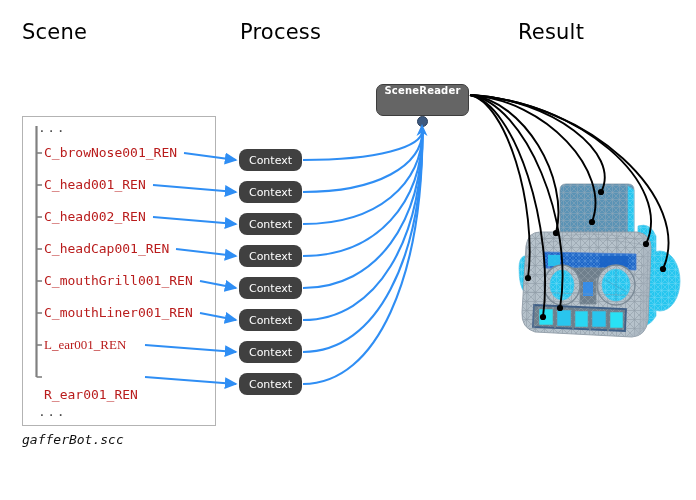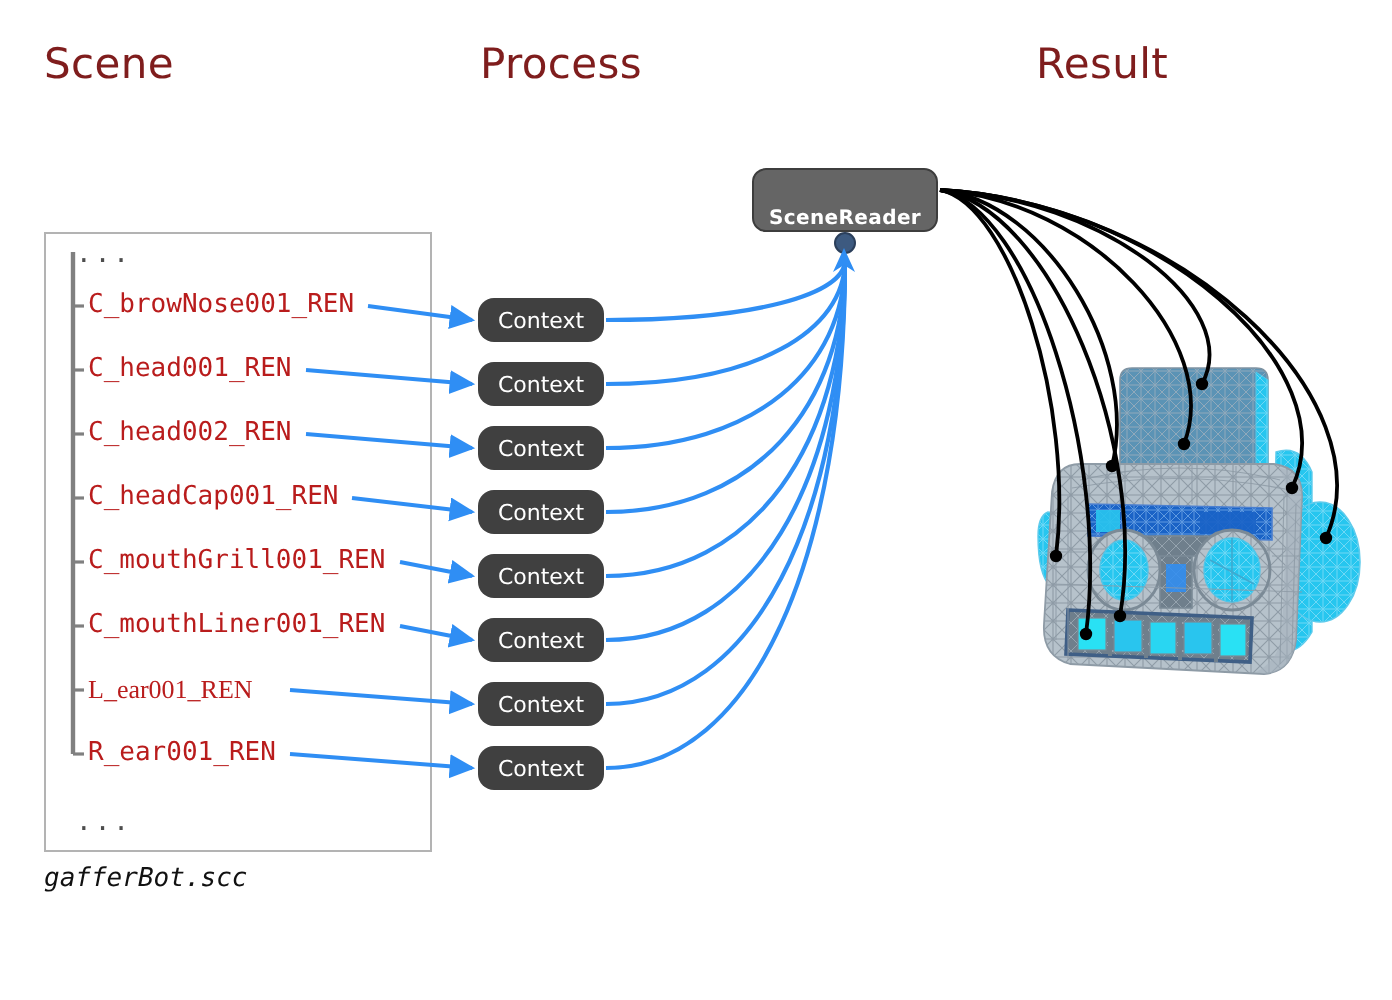--- a/index.html
+++ b/index.html
@@ -21,21 +21,21 @@
     width: 696px;
     height: 500px;
   }
 
   
   .col-title {
     position: absolute;
     font-family: "DejaVu Sans", sans-serif;
     font-size: 21px;
     font-weight: 400;
-    color: #7f1d1d;
+    color: #000000;
     white-space: nowrap;
     letter-spacing: 0.2px;
   }
   #title-scene   { left: 22px;  top: 20px; }
   #title-process { left: 240px; top: 20px; }
   #title-result  { left: 518px; top: 20px; }
 
   
   #scene-panel {
     position: absolute;
@@ -103,21 +103,21 @@
     position: absolute;
     left: 376px;
     top: 84px;
     width: 93px;
     height: 32px;
     border-radius: 7px;
     background: #656565;
     border: 1px solid #3d3d3d;
     box-sizing: border-box;
     display: flex;
-    align-items: flex-end;
+    align-items: flex-start;
     justify-content: center;
   }
   #scenereader-label {
     font-family: "DejaVu Sans", sans-serif;
     font-size: 10px;
     font-weight: bold;
     color: #ffffff;
     letter-spacing: 0.2px;
   }
   #scenereader-plug {
@@ -155,21 +155,21 @@
   <div class="scene-ellipsis" id="scene-ellipsis-bottom">...</div>
 
   <div id="scene-rows">
       <div class="scene-row" style="top: 144px;">C_browNose001_REN</div>
       <div class="scene-row" style="top: 176px;">C_head001_REN</div>
       <div class="scene-row" style="top: 208px;">C_head002_REN</div>
       <div class="scene-row" style="top: 240px;">C_headCap001_REN</div>
       <div class="scene-row" style="top: 272px;">C_mouthGrill001_REN</div>
       <div class="scene-row" style="top: 304px;">C_mouthLiner001_REN</div>
       <div class="scene-row" style="top: 336px; font-family: Liberation Serif, serif;">L_ear001_REN</div>
-      <div class="scene-row" style="top: 368px;">R_ear001_REN</div>
+      <div class="scene-row" style="top: 386px;">R_ear001_REN</div>
     </div>
 
   <div id="scene-caption">gafferBot.scc</div>
 
   <div id="context-nodes">
       <div class="context-node" style="top: 149px;">Context</div>
       <div class="context-node" style="top: 181px;">Context</div>
       <div class="context-node" style="top: 213px;">Context</div>
       <div class="context-node" style="top: 245px;">Context</div>
       <div class="context-node" style="top: 277px;">Context</div>

